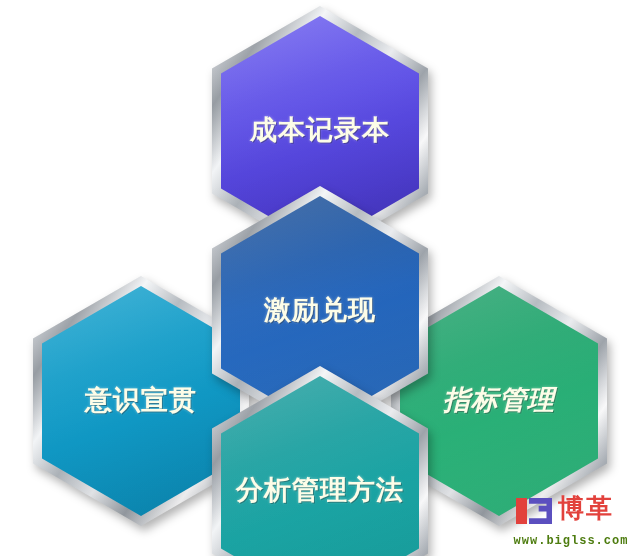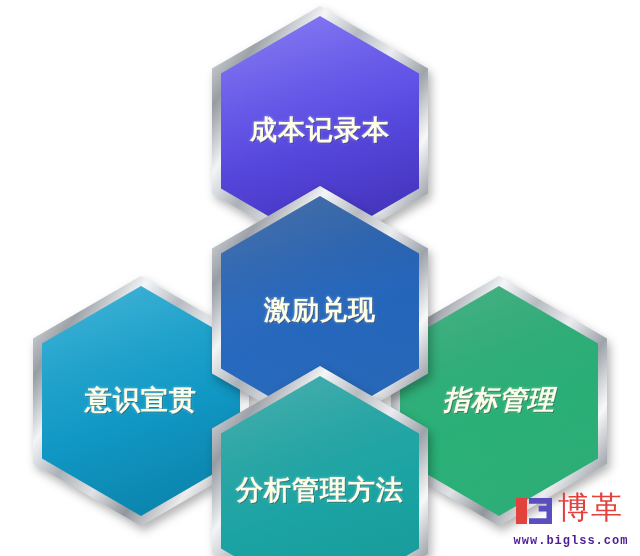--- a/index.html
+++ b/index.html
@@ -88,33 +88,33 @@
     width:11px; height:6px; background:#e2413c;
   }
   #logo .mark .g {
     position:absolute; left:13px; top:0;
     width:23px; height:26px;
     background:#5b4fbf;
     clip-path: polygon(0 0, 100% 0, 100% 100%, 0 100%, 0 78%, 76% 78%, 76% 52%, 42% 52%, 42% 30%, 76% 30%, 76% 22%, 0 22%);
   }
   #logo .cn {
     position:absolute; left:52px; top:2px;
-    font-size:31px; font-weight:normal;
+    font-size:26px; font-weight:bold;
     color:#e2413c;
     letter-spacing:2px;
     line-height:28px;
   }
   #logo .url {
     position:absolute; left:4px; bottom:2px;
     width:122px;
     text-align:center;
     font-family:"Liberation Mono", monospace;
     font-size:12px;
     font-weight:bold;
-    color:#4c1d95;
+    color:#4d7c0f;
     letter-spacing:1px;
   }
 </style>
 </head>
 <body>
 
 <div id="stage">
 
 
 

